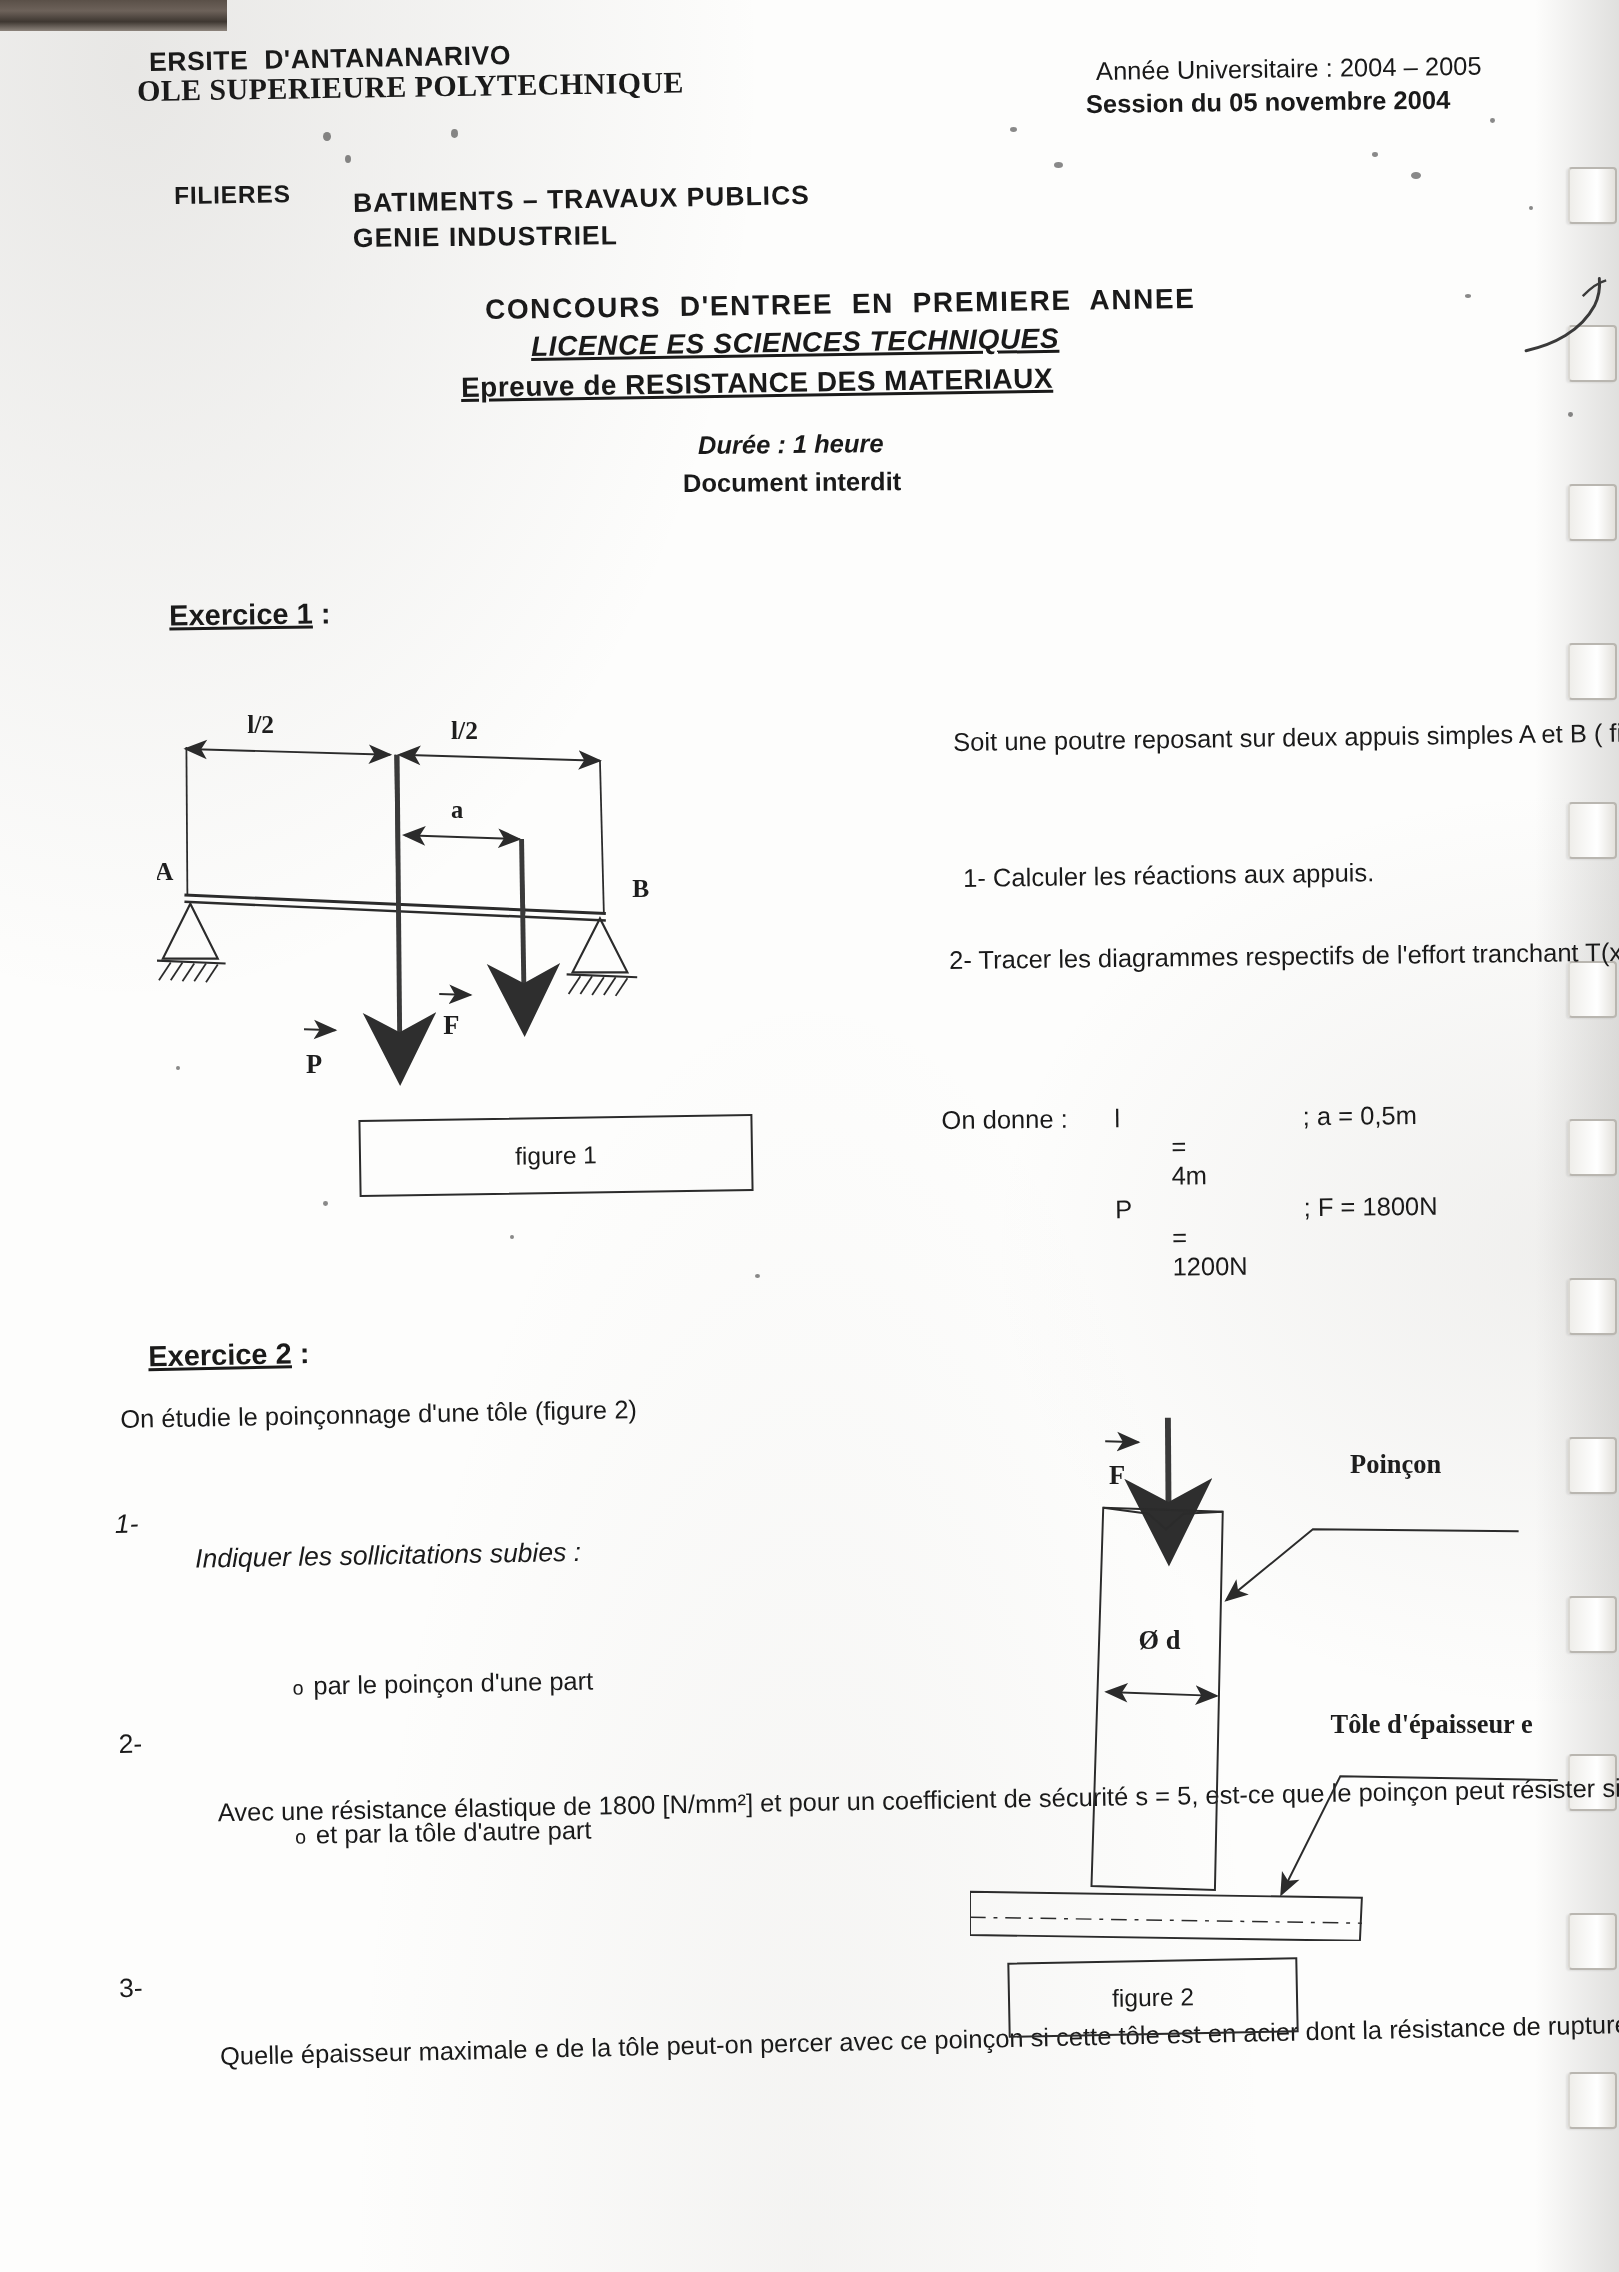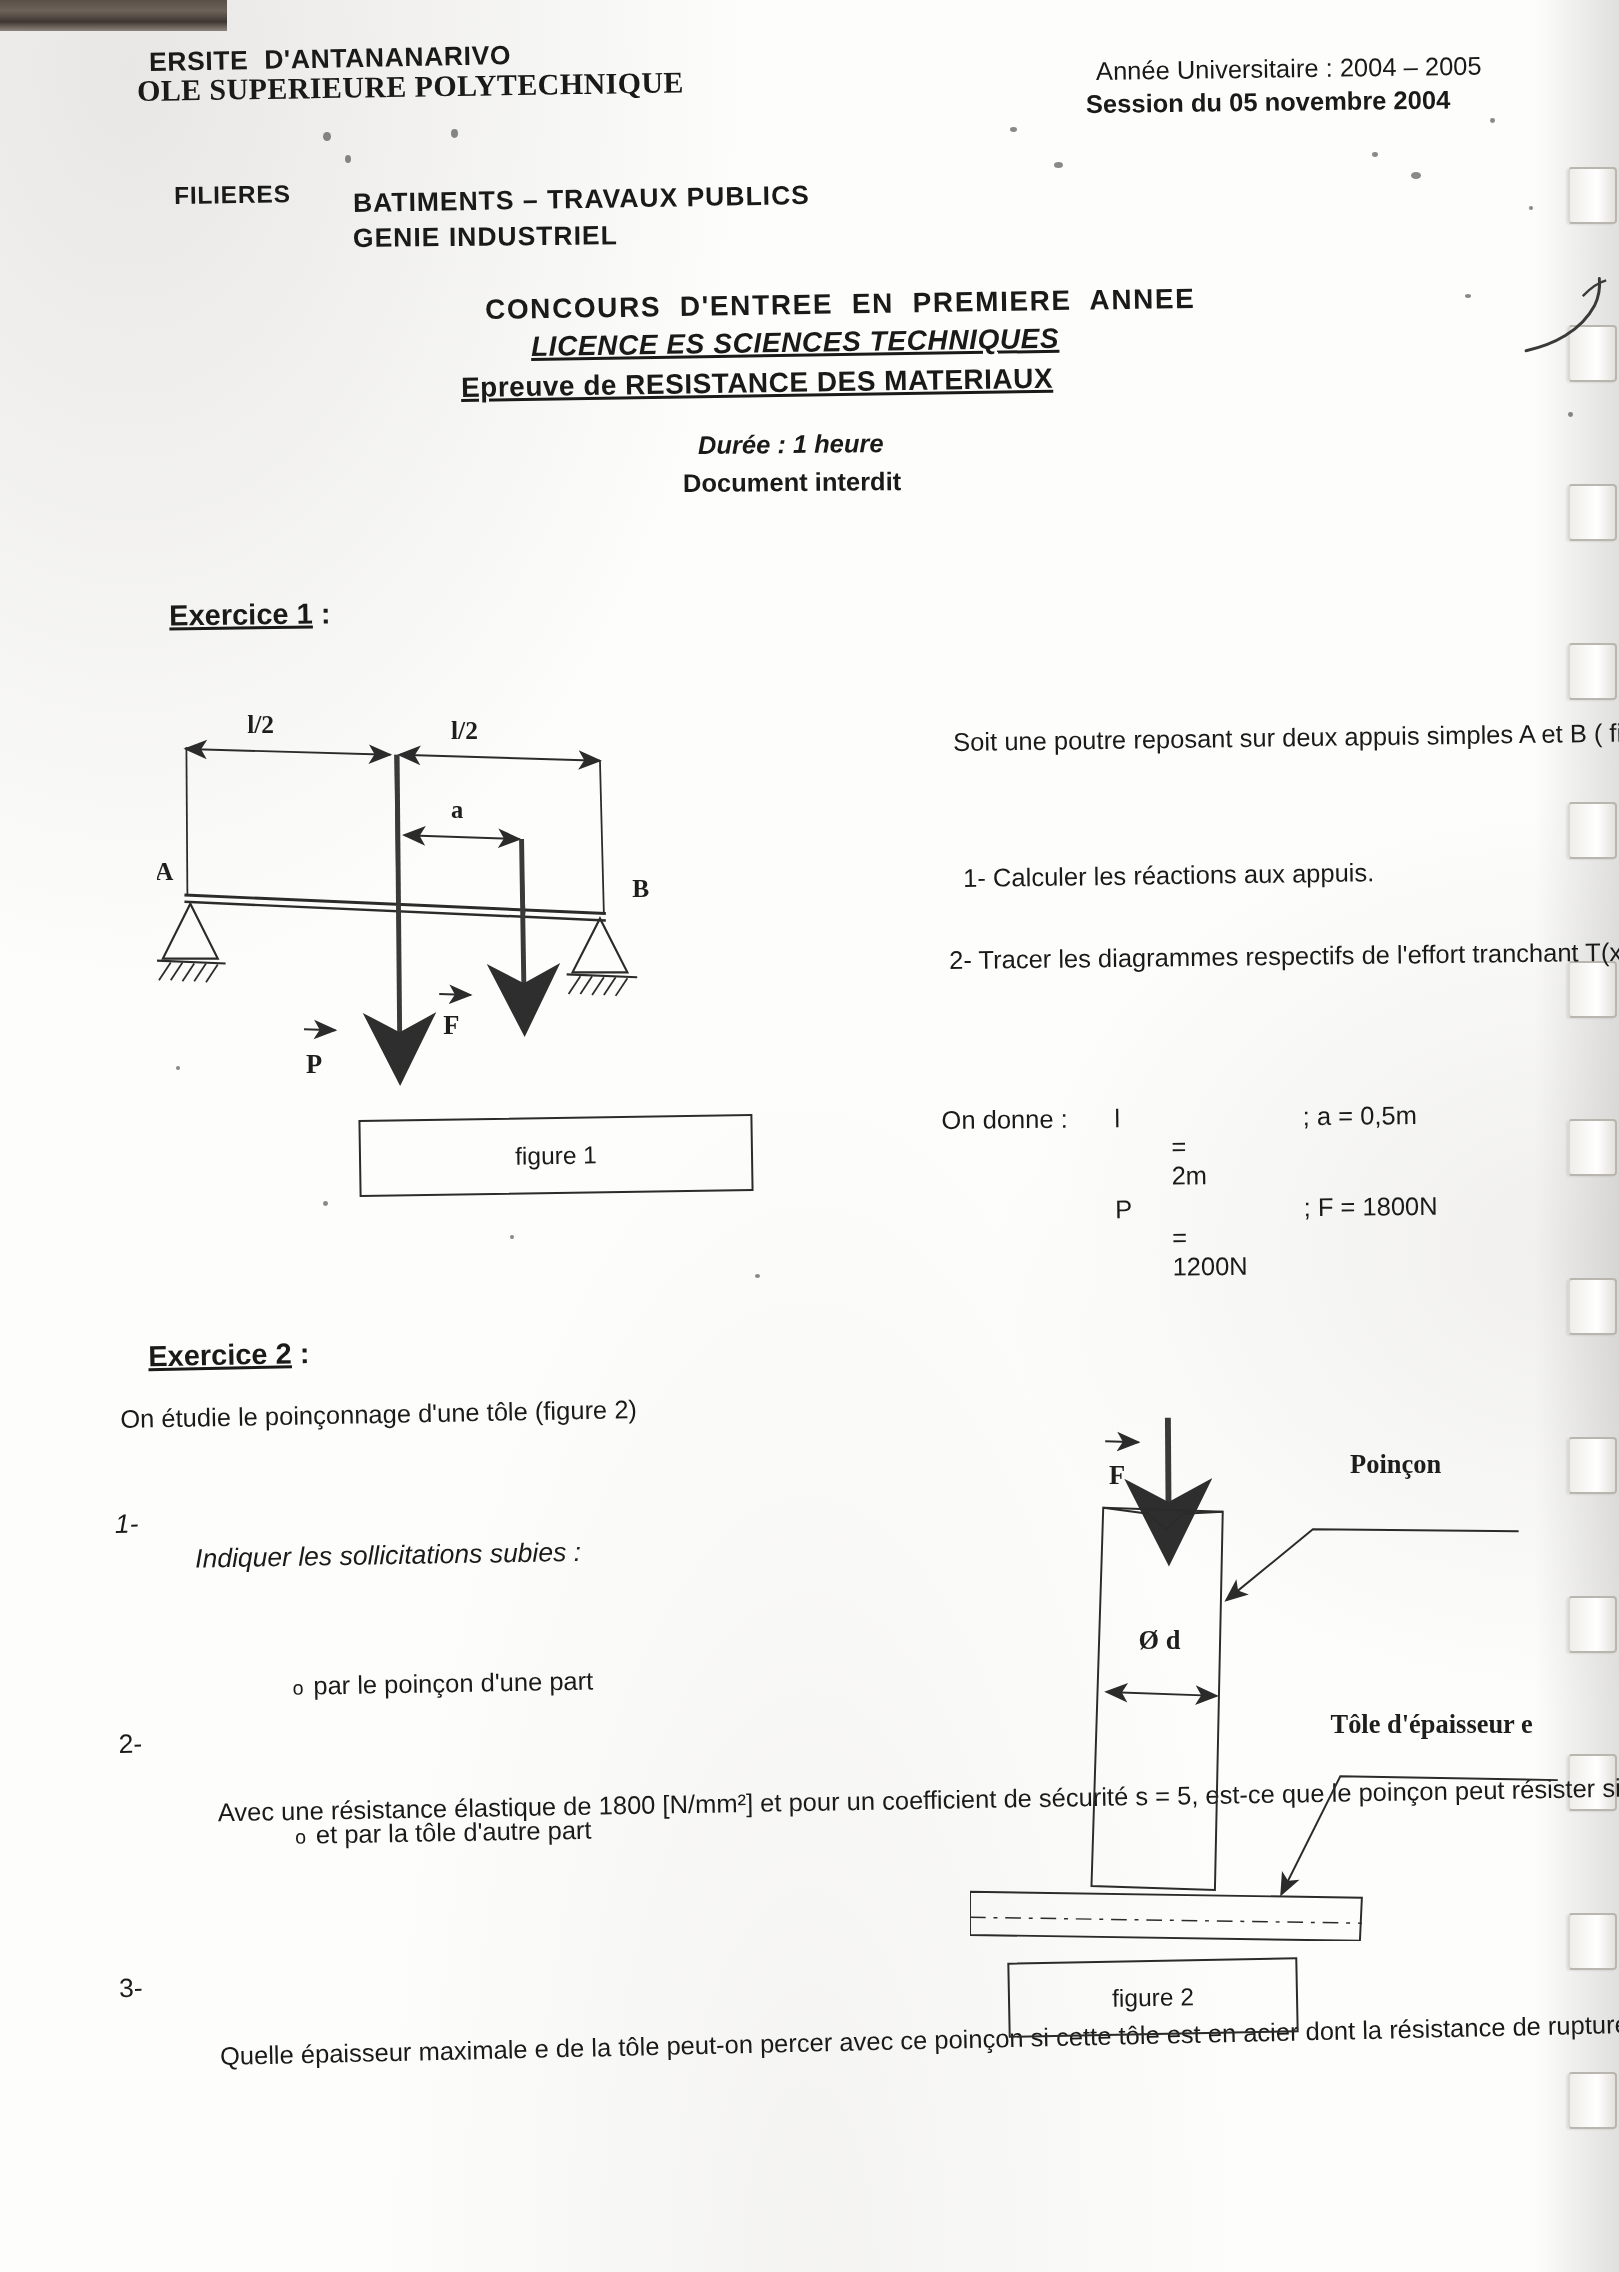--- a/index.html
+++ b/index.html
@@ -237,21 +237,21 @@
 
   <div class="t body-txt" id="ex1-p1">Soit une poutre reposant sur deux appuis simples A et B ( figure 1 )</div>
   <div class="t body-txt" id="ex1-q1">1- Calculer les réactions aux appuis.</div>
   <div class="t body-txt" id="ex1-q2">2- Tracer les diagrammes respectifs de l'effort tranchant T(x) et du moment de flexion M(x).</div>
 
   <div class="t" id="ex1-given">
     <div class="given-grid">
       <div>On donne :</div>
       <div style="padding-left:29px"><span>l</span>
         <span>=</span>
-        <span>2m</span></div>
+        <span>4m</span></div>
       <div style="padding-left:39px">; a = 0,5m</div>
 
       <div></div>
       <div style="padding-left:29px"><span>P</span>
         <span>=</span>
         <span>1200N</span></div>
       <div style="padding-left:39px">; F = 1800N</div>
     </div>
   </div>
 

